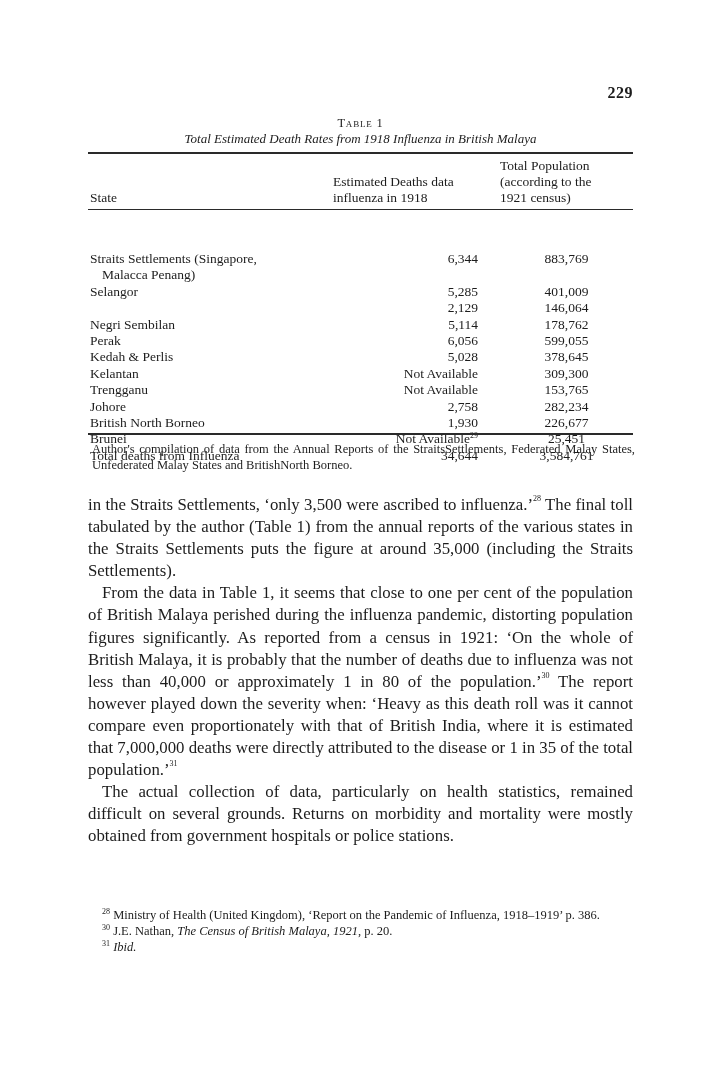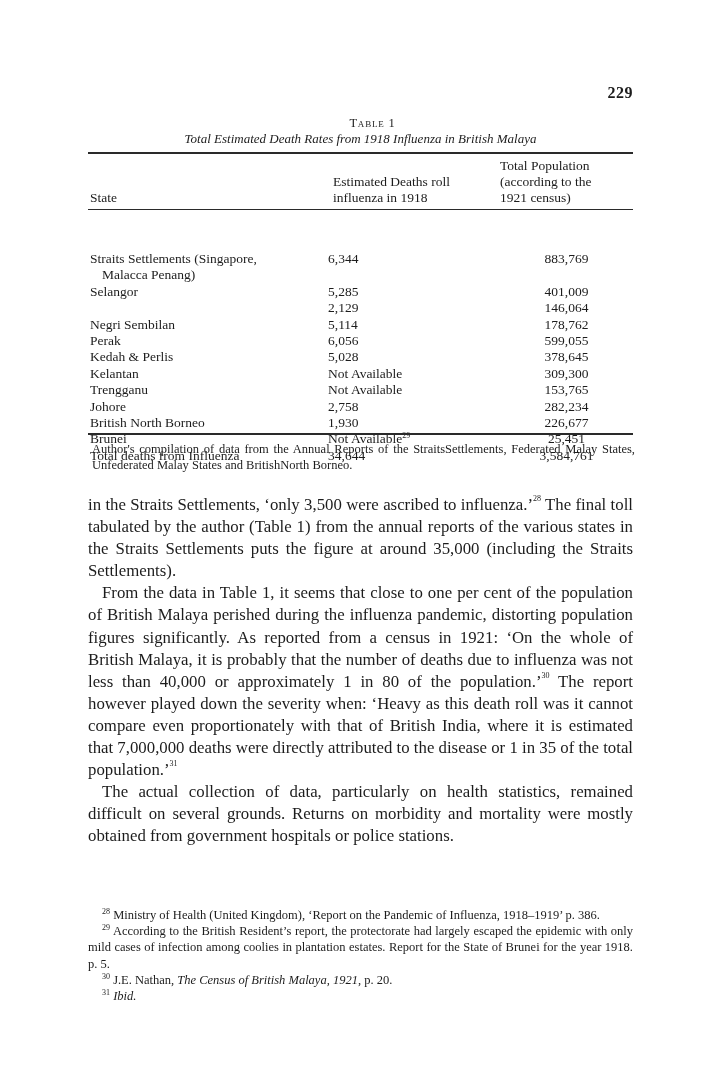--- a/index.html
+++ b/index.html
@@ -4,41 +4,41 @@
 <style>
   html, body { margin: 0; padding: 0; background: #ffffff; }
   body { width: 720px; height: 1080px; position: relative; overflow: hidden;
          font-family: "Liberation Serif", "DejaVu Serif", serif; color: #1c1c1c; }
   .page { position: absolute; left: 88px; top: 0; width: 545px; }
 
   .running-head { position: absolute; top: 86px; left: 0; width: 545px; height: 20px; }
   .running-title { position: absolute; left: 100px; top: 0; font-size: 13px; letter-spacing: 1.1px; }
   .page-number { position: absolute; right: 0; top: -2px; font-size: 16px; font-weight: bold; letter-spacing: 0.5px; }
 
-  .table-label { position: absolute; top: 116px; left: 12px; width: 545px; text-align: center;
+  .table-label { position: absolute; top: 116px; left: 0; width: 545px; text-align: center;
                  font-size: 12.5px; font-variant: small-caps; letter-spacing: 0.8px; }
   .table-caption { position: absolute; top: 131px; left: 0; width: 545px; text-align: center;
                    font-size: 13px; font-style: italic; }
 
   .rule { position: absolute; left: 0; width: 545px; background: #2a2a2a; }
   .rule-top { top: 152px; height: 2px; }
   .rule-head { top: 209px; height: 1px; }
   .rule-bottom { top: 433px; height: 2px; }
 
   .thead { position: absolute; top: 156px; left: 0; width: 545px; height: 52px; font-size: 13.5px; line-height: 16px; }
   .th-state { position: absolute; left: 2px; bottom: 2px; }
   .th-deaths { position: absolute; left: 245px; bottom: 2px; }
   .th-pop { position: absolute; left: 412px; bottom: 2px; }
 
   .tbody { position: absolute; top: 211px; left: 0; width: 545px; font-size: 13.5px; margin-top: 40px; }
   .tr { position: relative; height: 16.4px; line-height: 16.4px; }
   .tr.tall { height: 32.8px; }
   .td-state { position: absolute; left: 2px; top: 0; width: 230px; }
   .td-state .cont { padding-left: 12px; display: block; }
-  .td-deaths { position: absolute; left: 240px; width: 150px; top: 0; text-align: left; }
+  .td-deaths { position: absolute; left: 240px; width: 150px; top: 0; text-align: right; }
   .td-pop { position: absolute; left: 412px; width: 133px; top: 0; text-align: center; }
   sup { font-size: 8px; vertical-align: top; line-height: 10px; }
 
   .table-source { position: absolute; top: 441px; left: 4px; width: 543px; font-size: 12.5px; line-height: 16px;
                   text-align: justify; }
 
   .body-text { position: absolute; top: 494px; left: 0; width: 545px; font-size: 16.8px; line-height: 22.1px;
                text-align: justify; }
   .body-text p { margin: 0; }
   .body-text p.indent { text-indent: 14px; }
@@ -57,21 +57,21 @@
   </div>
 
   <div class="table-label">Table 1</div>
   <div class="table-caption">Total Estimated Death Rates from 1918 Influenza in British Malaya</div>
 
   <div class="rule rule-top"></div>
 
   <div class="thead">
     <div class="th-state">State</div>
     <div class="th-deaths">
-      <div>Estimated Deaths roll</div>
+      <div>Estimated Deaths data</div>
       <div>influenza in 1918</div>
     </div>
     <div class="th-pop">
       <div>Total Population</div>
       <div>(according to the</div>
       <div>1921 census)</div>
     </div>
   </div>
 
   <div class="rule rule-head"></div>
@@ -146,18 +146,17 @@
   <div class="table-source">Author's compilation of data from the Annual Reports of the StraitsSettlements, Federated Malay States, Unfederated Malay States and BritishNorth Borneo.</div>
 
   <div class="body-text">
     <p><span>in the Straits Settlements, ‘only 3,500 were ascribed to influenza.’</span><sup>28</sup><span> The final toll tabulated by the author (Table 1) from the annual reports of the various states in the Straits Settlements puts the figure at around 35,000 (including the Straits Settlements).</span></p>
     <p class="indent"><span>From the data in Table 1, it seems that close to one per cent of the population of British Malaya perished during the influenza pandemic, distorting population figures significantly. As reported from a census in 1921: ‘On the whole of British Malaya, it is probably that the number of deaths due to influenza was not less than 40,000 or approximately 1 in 80 of the population.’</span><sup>30</sup><span> The report however played down the severity when: ‘Heavy as this death roll was it cannot compare even proportionately with that of British India, where it is estimated that 7,000,000 deaths were directly attributed to the disease or 1 in 35 of the total population.’</span><sup>31</sup></p>
     <p class="indent">The actual collection of data, particularly on health statistics, remained difficult on several grounds. Returns on morbidity and mortality were mostly obtained from government hospitals or police stations.</p>
   </div>
 
   <div class="footnotes">
     <p><sup>28</sup><span> Ministry of Health (United Kingdom), ‘Report on the Pandemic of Influenza, 1918–1919’ p. 386.</span></p>
-    <p><sup>29</sup><span> According to the British Resident’s report, the protectorate had largely escaped the epidemic with only mild cases of infection among coolies in plantation estates. Report for the State of Brunei for the year 1918. p. 5.</span></p>
     <p><sup>30</sup><span> J.E. Nathan, </span><i>The Census of British Malaya, 1921</i><span>, p. 20.</span></p>
     <p><sup>31</sup> <i>Ibid.</i></p>
   </div>
 
 </div>
 
 </body></html>

